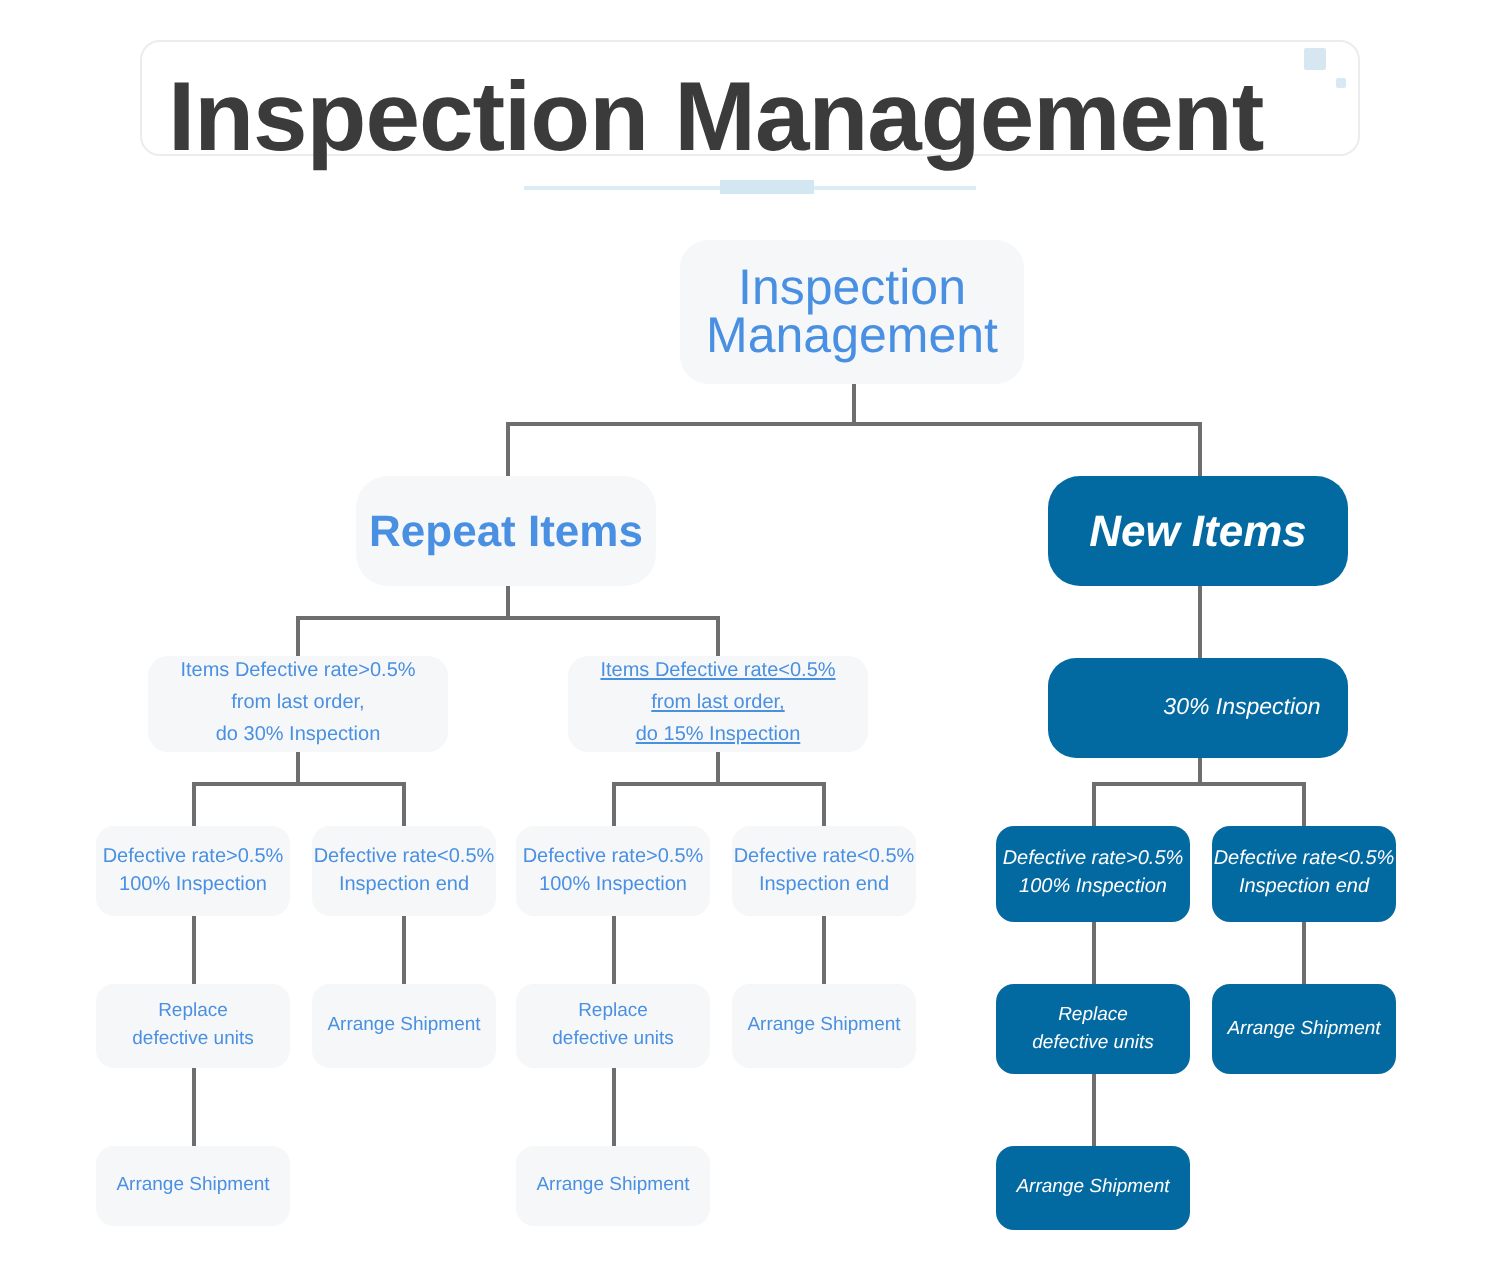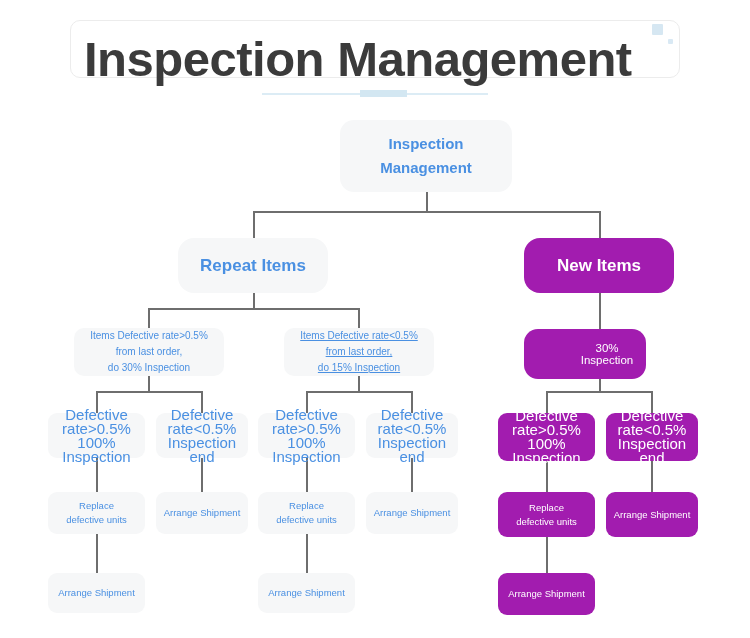--- a/index.html
+++ b/index.html
@@ -30,27 +30,27 @@
   .rule-thick{position:absolute;left:360px;top:90px;width:47px;height:7px;background:#d3e7f2;}
 
   
   .node{
     position:absolute;box-sizing:border-box;
     display:flex;align-items:center;justify-content:center;
     text-align:center;border-radius:12px;
     white-space:pre-line;
   }
   .blue{background:#f6f7f8;color:#4a90e2;}
-  .pink{background:#a21caf;color:#ffffff;}
+  .pink{background:#0369a1;color:#ffffff;font-style:italic;}
 
-  .n-root{font-size:15px;font-weight:bold;line-height:24px;border-radius:14px;}
-  .n-l2{font-size:17px;font-weight:bold;border-radius:16px;}
+  .n-root{font-size:25px;font-weight:normal;line-height:24px;border-radius:14px;}
+  .n-l2{font-size:22px;font-weight:bold;border-radius:16px;}
   .n-l3{font-size:10px;line-height:16px;border-radius:10px;}
   .n-l3p{font-size:11.5px;border-radius:14px;}
-  .n-l4{font-size:15px;line-height:14px;border-radius:9px;}
+  .n-l4{font-size:10px;line-height:14px;border-radius:9px;}
   .n-l5{font-size:9.5px;line-height:14px;border-radius:9px;}
   .n-l6{font-size:9.5px;line-height:14px;border-radius:9px;}
 
   
   .ln{position:absolute;background:#6e6e6e;}
   .lv{width:1.6px;}
   .lh{height:1.6px;}
 </style>
 </head>
 <body>
@@ -107,21 +107,21 @@
 
   <div class="node blue n-l2" style="left:178px;top:238px;width:150px;height:55px;">Repeat Items</div>
   <div class="node pink n-l2" style="left:524px;top:238px;width:150px;height:55px;">New Items</div>
 
   <div class="node blue n-l3" style="left:74px;top:328px;width:150px;height:48px;">Items Defective rate&gt;0.5%
 from last order,
 do 30% Inspection</div>
   <div class="node blue n-l3" style="left:284px;top:328px;width:150px;height:48px;text-decoration:underline;">Items Defective rate&lt;0.5%
 from last order,
 do 15% Inspection</div>
-  <div class="node pink n-l3p" style="left:524px;top:329px;width:122px;height:50px;padding-left:44px;">30% Inspection</div>
+  <div class="node pink n-l3p" style="left:524px;top:329px;width:150px;height:50px;padding-left:44px;">30% Inspection</div>
 
   <div class="node blue n-l4" style="left:48px;top:413px;width:97px;height:45px;">Defective rate&gt;0.5%
 100% Inspection</div>
   <div class="node blue n-l4" style="left:156px;top:413px;width:92px;height:45px;">Defective rate&lt;0.5%
 Inspection end</div>
   <div class="node blue n-l4" style="left:258px;top:413px;width:97px;height:45px;">Defective rate&gt;0.5%
 100% Inspection</div>
   <div class="node blue n-l4" style="left:366px;top:413px;width:92px;height:45px;">Defective rate&lt;0.5%
 Inspection end</div>
   <div class="node pink n-l4" style="left:498px;top:413px;width:97px;height:48px;">Defective rate&gt;0.5%

